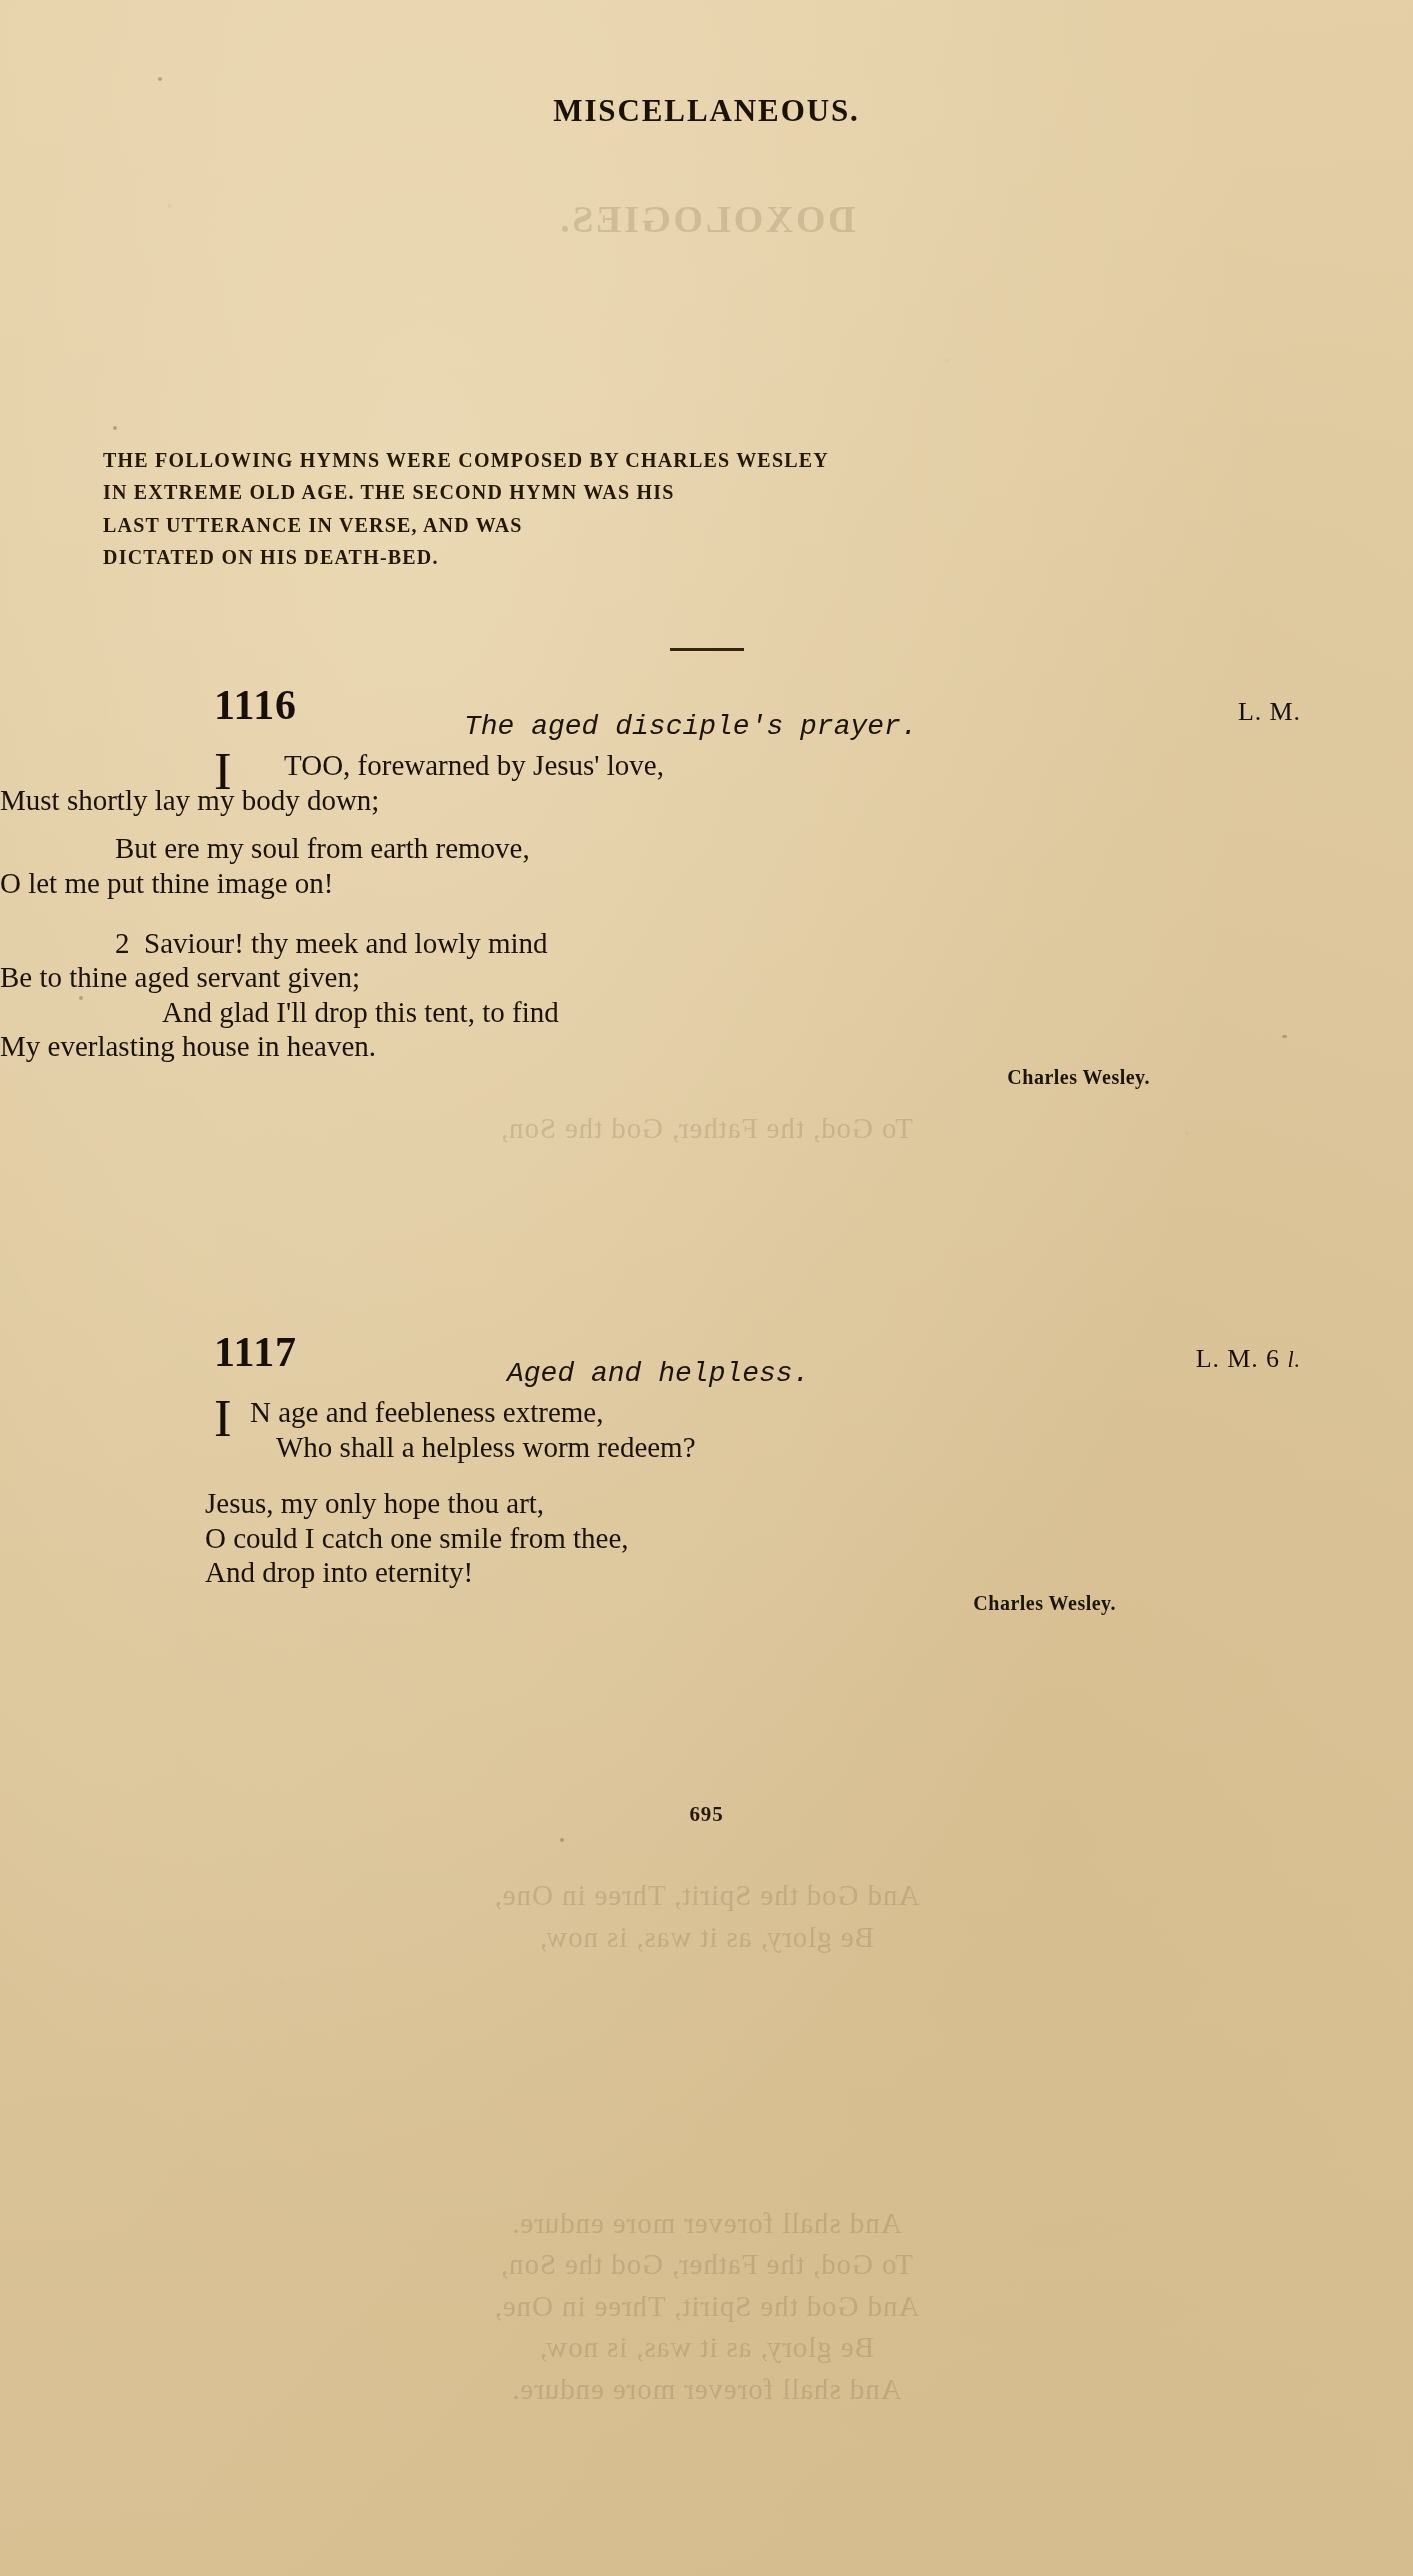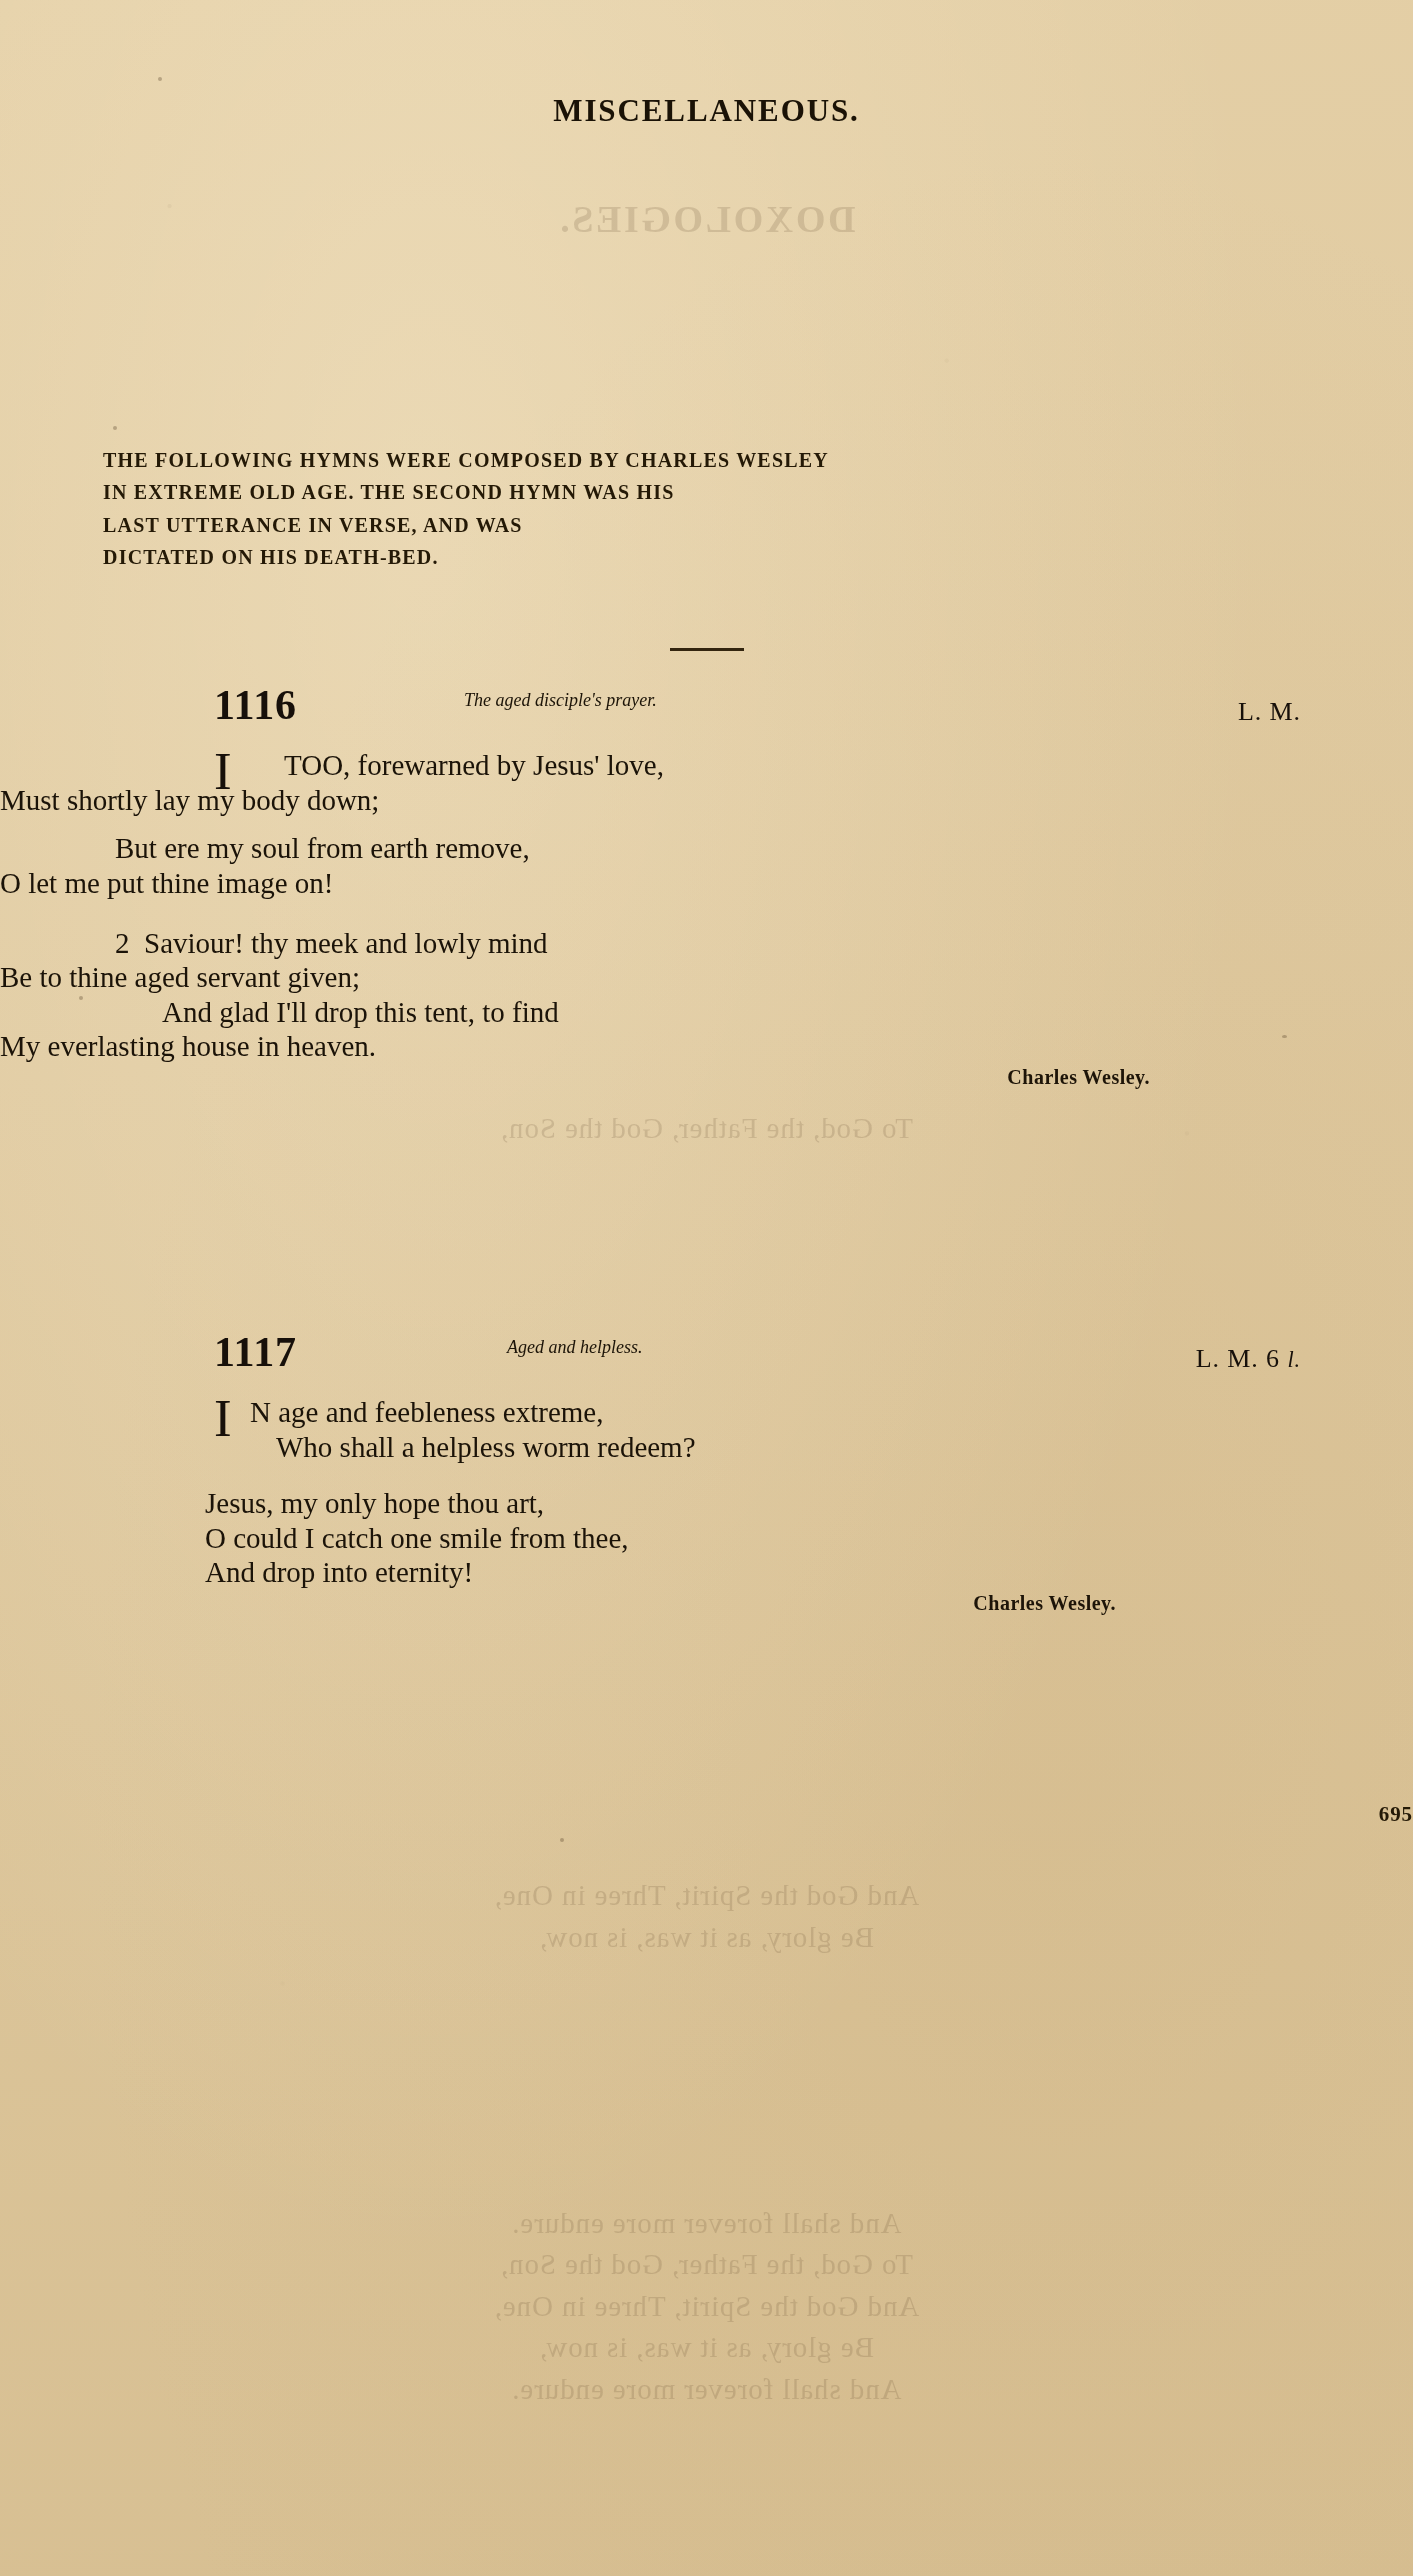--- a/index.html
+++ b/index.html
@@ -103,24 +103,25 @@
     left: 0;
     top: 0;
     font-size: 42px;
     font-weight: 700;
     letter-spacing: 0.9px;
     color: #17100a;
   }
   .hymn-title {
     position: absolute;
     left: 250px;
-    top: 9px;
-    font-size: 18px;
+    top: 30px;
+    font-size: 28px;
     font-style: italic;
     color: #1c1408;
+    font-family: Liberation Mono, monospace;
   }
   .hymn-meter {
     position: absolute;
     right: 0;
     top: 15.5px;
     font-size: 26px;
     font-weight: 400;
     letter-spacing: 0.9px;
     color: #17100a;
   }
@@ -163,21 +164,21 @@
     letter-spacing: 0.5px;
     text-align: right;
     padding-right: 263px;
     color: #1d1408;
   }
 
   .folio {
     position: absolute;
     top: 1802px;
     left: 0; right: 0;
-    text-align: right;
+    text-align: center;
     font-size: 21px;
     font-weight: 700;
     letter-spacing: 0.9px;
     color: #241906;
   }
 
   .speck {
     position: absolute;
     background: rgba(70,50,25,0.30);
     border-radius: 50%;

